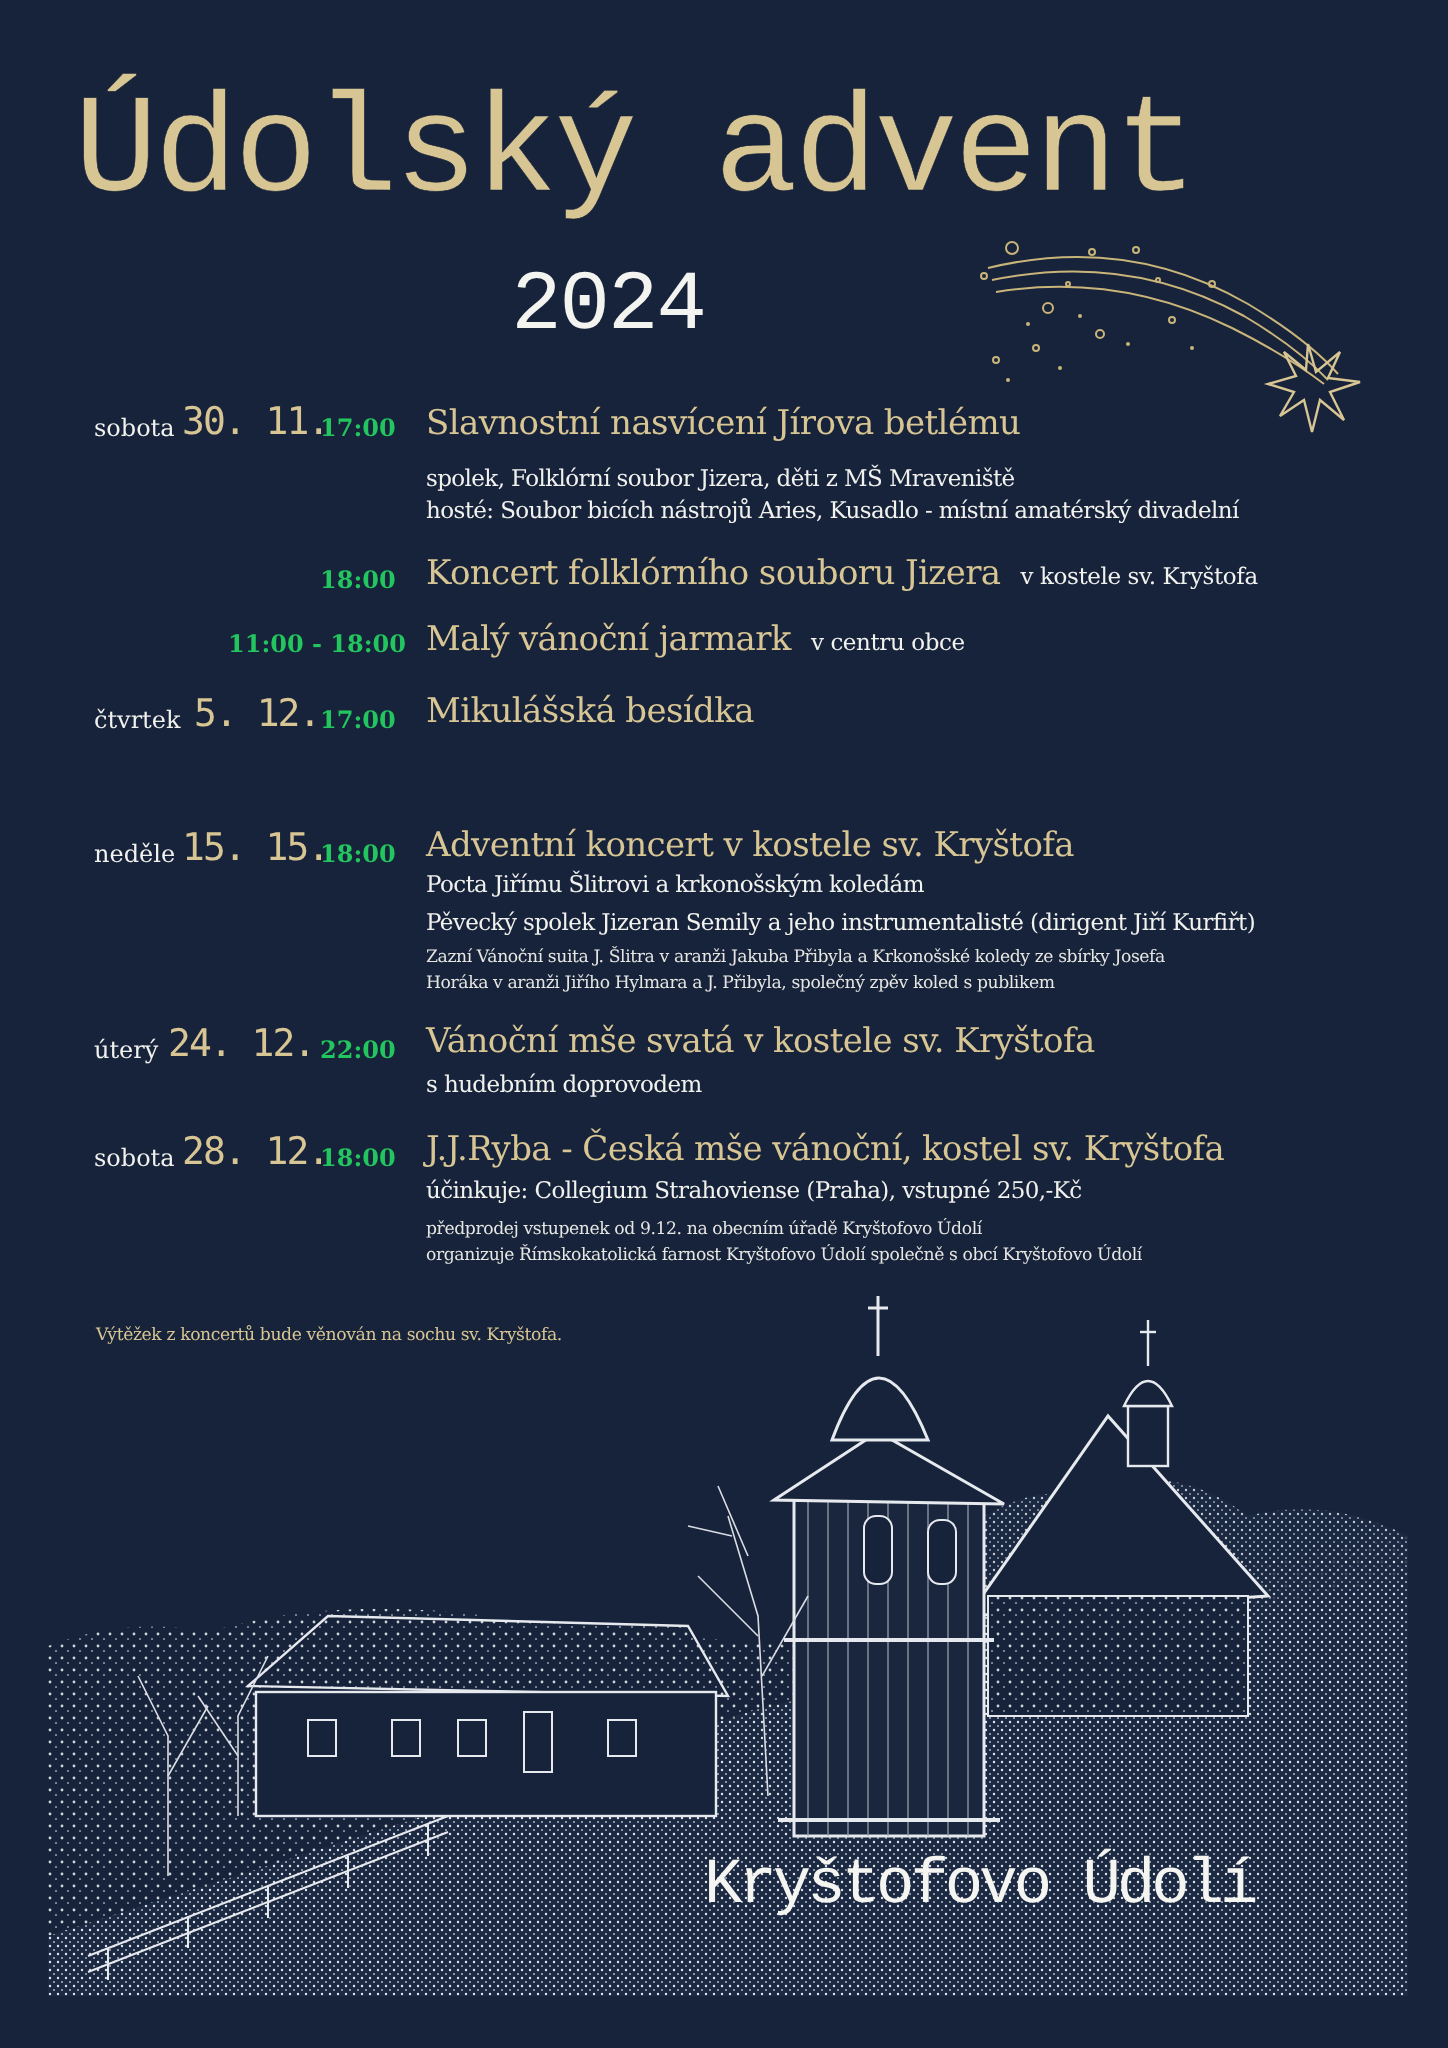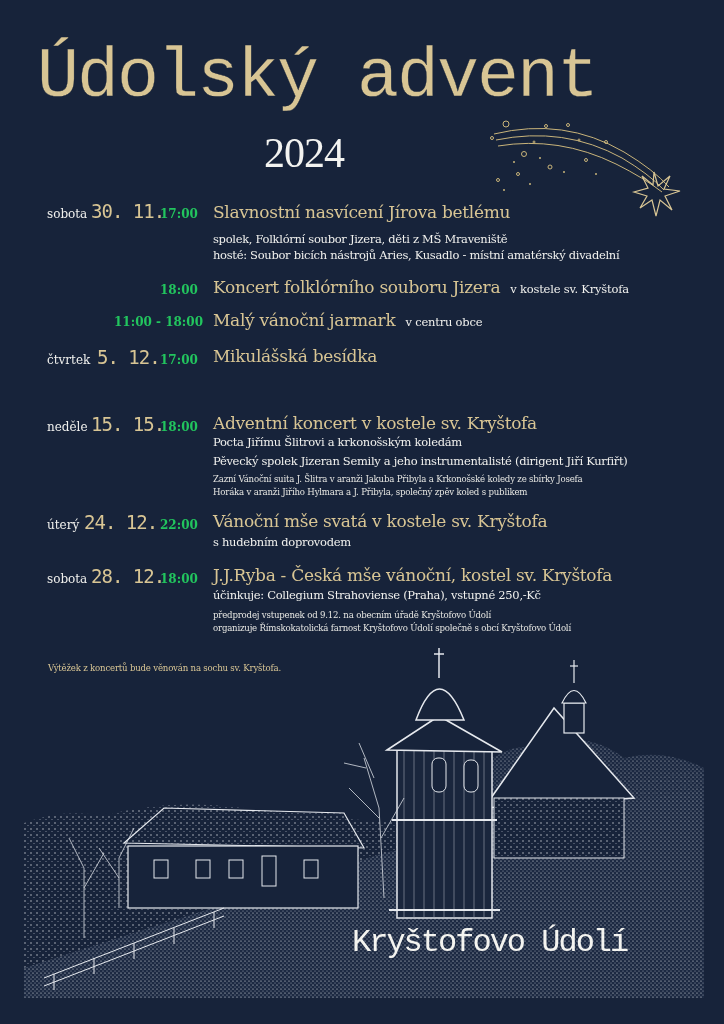--- a/index.html
+++ b/index.html
@@ -12,21 +12,21 @@
   }
   .title {
     position: absolute; left: 0; top: 38px; width: 634px; text-align: center;
     font-family: "Liberation Mono", "DejaVu Sans Mono", monospace;
     font-size: 70px; font-weight: 300; letter-spacing: -2px;
     color: #d8c594; line-height: 80px;
     -webkit-text-stroke: 0.3px #17233a;
   }
   .year {
     position: absolute; left: 0; top: 128px; width: 608px; text-align: center;
-    font-family: Liberation Serif, serif;
+    font-family: Liberation Mono, monospace;
     font-size: 42px; color: #f3f3f0; letter-spacing: -1px; line-height: 50px;
   }
   .comet { position: absolute; left: 484px; top: 112px; width: 200px; height: 110px; }
 
   .events { position: absolute; left: 0; top: 200px; width: 724px; }
   .ev { position: absolute; left: 0; width: 724px; }
   .day { position: absolute; font-size: 12px; color: #f1f1ee; }
   .date { position: absolute; font-size: 19px; color: #d8c594; font-family: "DejaVu Sans Mono", monospace; letter-spacing: -1px; }
   .time { position: absolute; font-size: 12px; color: #22c55e; text-align: right; font-weight: bold; }
   .etitle { position: absolute; left: 213px; font-size: 17px; color: #d8c594; white-space: nowrap; letter-spacing: -0.3px; }

